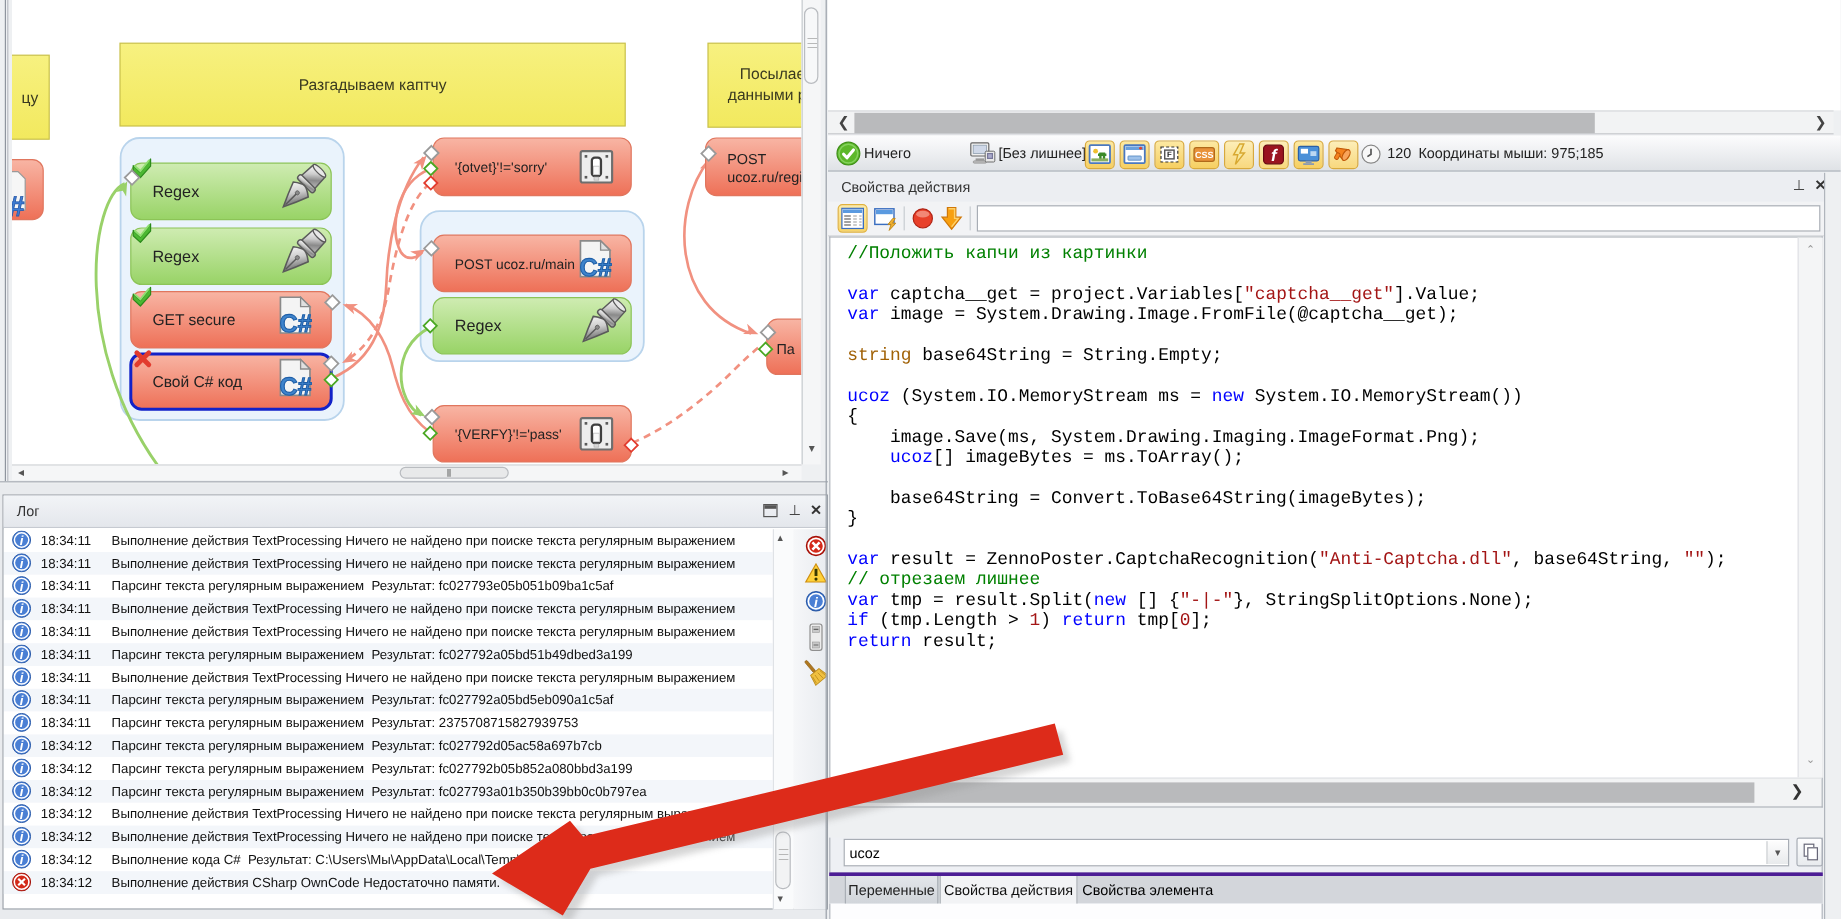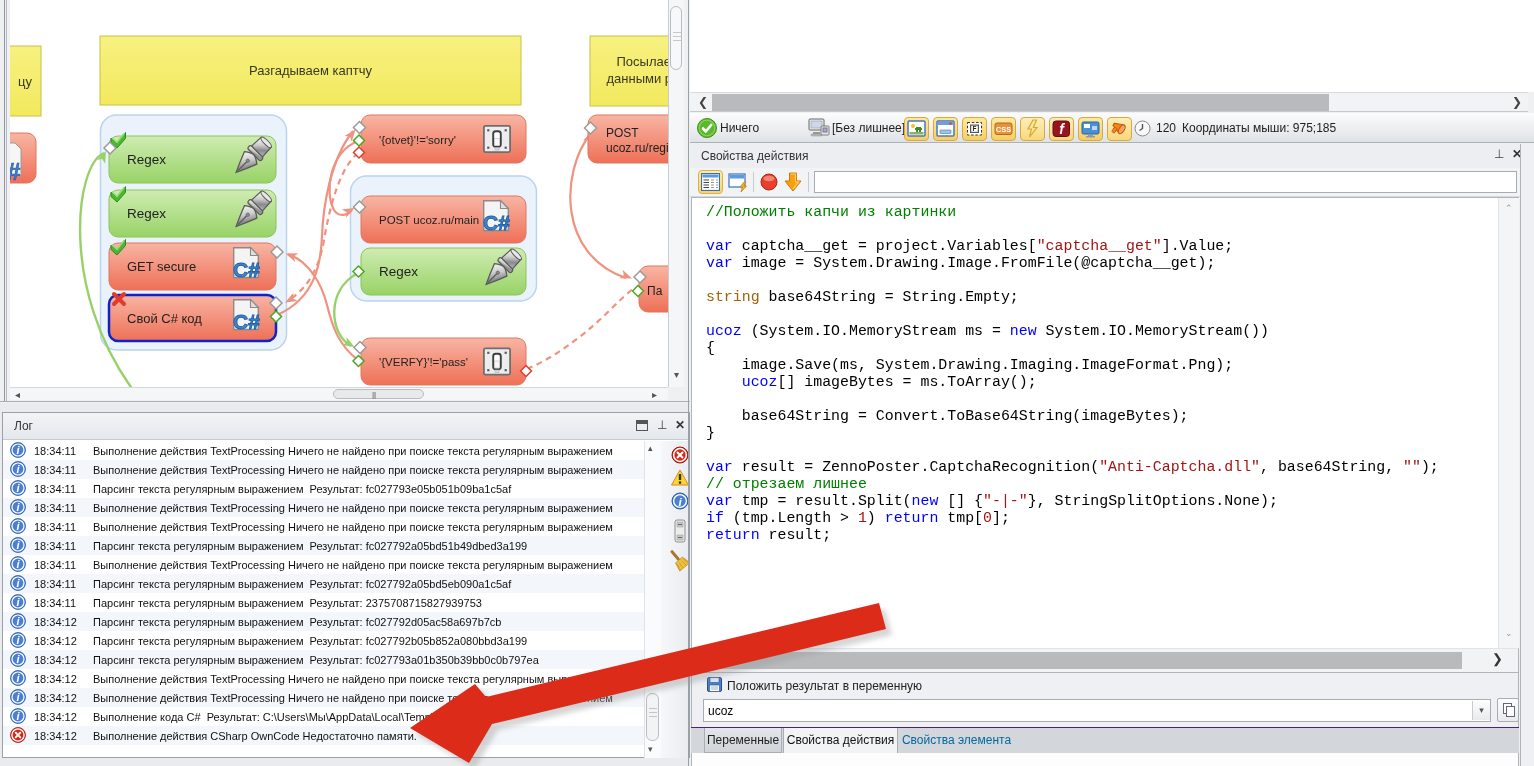--- a/index.html
+++ b/index.html
@@ -551,45 +551,36 @@
       <div class="abs" style="left:6px;top:5px;color:#999;font-size:9px;">⌃</div>
       <div class="abs" style="left:6px;top:430px;color:#999;font-size:9px;">⌄</div>
     </div>
   </div>
 
   <div class="abs" style="left:1px;top:648px;width:828px;height:25px;background:#f2f3f4;border:1px solid #b0b5bc;border-top:1px solid #e2e4e6;">
     <div class="abs" style="left:10px;top:3px;width:760px;height:17px;background:#b9babc;"></div>
     <div class="abs" style="left:800px;top:2px;font-size:13px;color:#333;">❯</div>
   </div>
 
-  <div class="abs" style="left:1px;top:673px;width:828px;height:25px;background:#eef0f4;border-left:1px solid #b0b5bc;border-right:1px solid #b0b5bc;">
-    <svg width="15" height="15" viewBox="0 0 15 15" style="position:absolute;left:15px;top:4px;">
-      <rect x="0.5" y="0.5" width="14" height="14" rx="1.5" fill="#4a7fd4" stroke="#2a5080"></rect>
-      <rect x="3" y="0.5" width="9" height="5" fill="#dce8f8" stroke="#2a5080" stroke-width="0.6"></rect>
-      <rect x="2.5" y="8" width="10" height="6.5" fill="#f4f8ff" stroke="#2a5080" stroke-width="0.6"></rect>
-      <path d="M4 10 L11 10 M4 12 L11 12" stroke="#9ab" stroke-width="0.8"></path>
-      </svg>
-    <div class="abs" style="left:35px;top:6px;font-size:12px;color:#222;">Положить результат в переменную</div>
-  </div>
 
   <div class="abs" style="left:1px;top:698px;width:828px;height:29px;background:#eef0f4;border-left:1px solid #b0b5bc;border-right:1px solid #b0b5bc;">
     <div class="abs" style="left:11px;top:1px;width:788px;height:23px;background:#fff;border:1px solid #a8adb5;">
       <div class="abs" style="left:4px;top:4px;font-size:12px;color:#000;">ucoz</div>
       <div class="abs" style="left:768px;top:1px;width:18px;height:19px;background:linear-gradient(#fdfdfd,#e8eaec);border-left:1px solid #c8ccd0;color:#555;font-size:9px;text-align:center;line-height:19px;">▾</div>
     </div>
     <div class="abs" style="left:805px;top:0px;width:22px;height:24px;background:linear-gradient(#fdfdfe,#e8ebee);border:1px solid #a8adb5;border-radius:2px;">
       <div class="abs" style="left:5px;top:4px;width:9px;height:11px;border:1px solid #667;background:#fff;"></div>
       <div class="abs" style="left:8px;top:7px;width:9px;height:11px;border:1px solid #667;background:#fff;"></div>
     </div>
   </div>
 
-  <div class="abs" id="tabsrow" style="left:1px;top:727px;width:828px;height:26px;background:#d3d6db;border-top:1px solid #4c1d95;">
+  <div class="abs" id="tabsrow" style="left:1px;top:727px;width:828px;height:26px;background:#d3d6db;border-top:3px solid #4c1d95;">
     <div class="abs" style="left:13px;top:0px;width:78px;height:25px;background:linear-gradient(#e3e6ea,#d0d4d9);border:1px solid #a9aeb5;border-top:none;font-size:12px;color:#222;text-align:center;line-height:24px;">Переменные</div>
     <div class="abs" style="left:92px;top:0px;width:115px;height:26px;background:#f2f3f5;border:1px solid #a9aeb5;border-top:none;font-size:12px;color:#111;text-align:center;line-height:24px;">Свойства действия</div>
-    <div class="abs" style="left:208px;top:0px;width:115px;height:25px;font-size:12px;color:#0369a1;text-align:center;line-height:24px;">Свойства элемента</div>
+    <div class="abs" style="left:208px;top:0px;width:115px;height:25px;font-size:12px;color:#000000;text-align:center;line-height:24px;">Свойства элемента</div>
   </div>
   <div class="abs" style="left:1px;top:753px;width:828px;height:13px;background:#fdfdfe;border-left:1px solid #b0b5bc;border-right:1px solid #b0b5bc;"></div>
   <div class="abs" style="left:830px;top:144px;width:1px;height:622px;background:#b0b5bc;"></div>
 </div>
 
 <svg class="abs" style="left:0;top:0;pointer-events:none;" width="1534" height="766">
   <defs>
     <filter id="ashadow" x="-20%" y="-20%" width="140%" height="140%">
       <feGaussianBlur stdDeviation="2.5"></feGaussianBlur>
     </filter>

